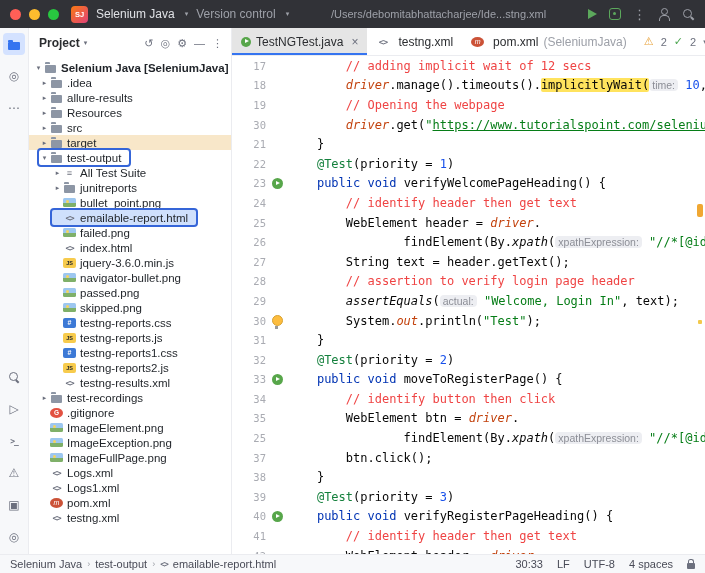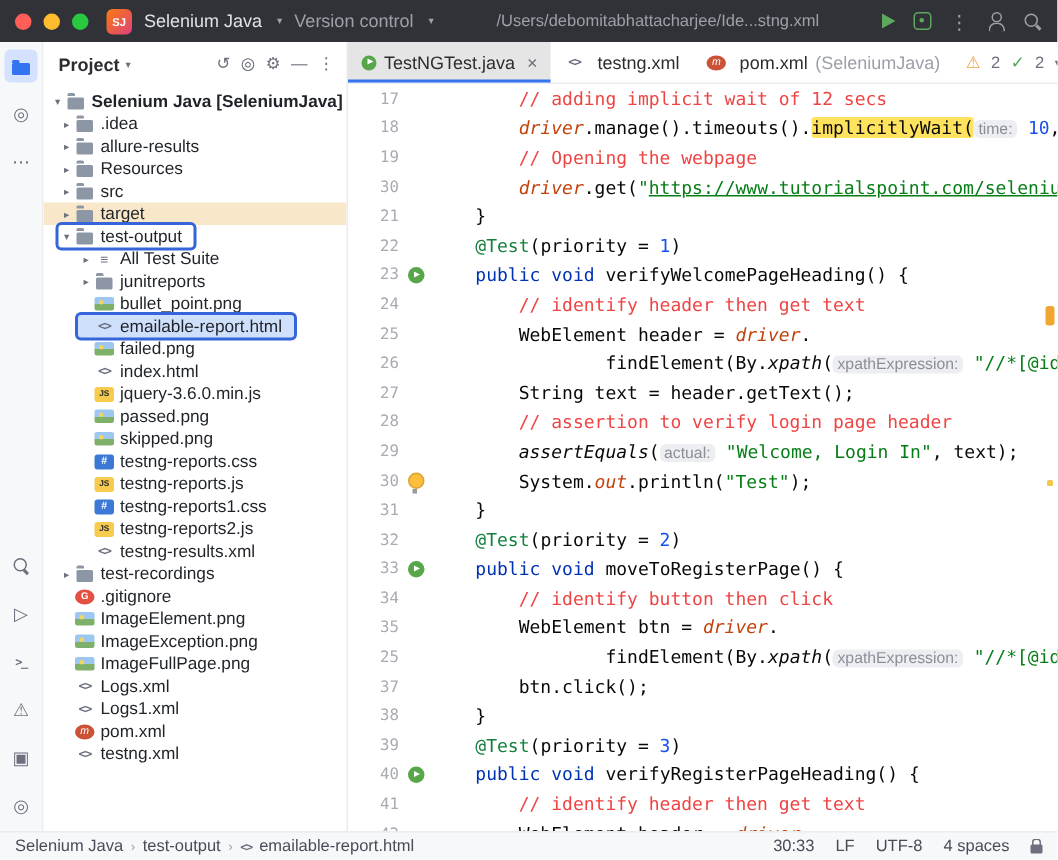--- a/index.html
+++ b/index.html
@@ -299,20 +299,28 @@
               <span class="chev"></span>
               <span class="fic ic-js">JS</span>
               <span class="tlabel">jquery-3.6.0.min.js</span>
             </span>
           </div>
           <div class="trow">
             <span class="tpad" style="width: 23px;"></span>
             <span class="tgrp">
               <span class="chev"></span>
               <span class="fic ic-img"></span>
+              <span class="tlabel">navigator-bullet.png</span>
+            </span>
+          </div>
+          <div class="trow">
+            <span class="tpad" style="width: 23px;"></span>
+            <span class="tgrp">
+              <span class="chev"></span>
+              <span class="fic ic-img"></span>
               <span class="tlabel">passed.png</span>
             </span>
           </div>
           <div class="trow">
             <span class="tpad" style="width: 23px;"></span>
             <span class="tgrp">
               <span class="chev"></span>
               <span class="fic ic-img"></span>
               <span class="tlabel">skipped.png</span>
             </span>

